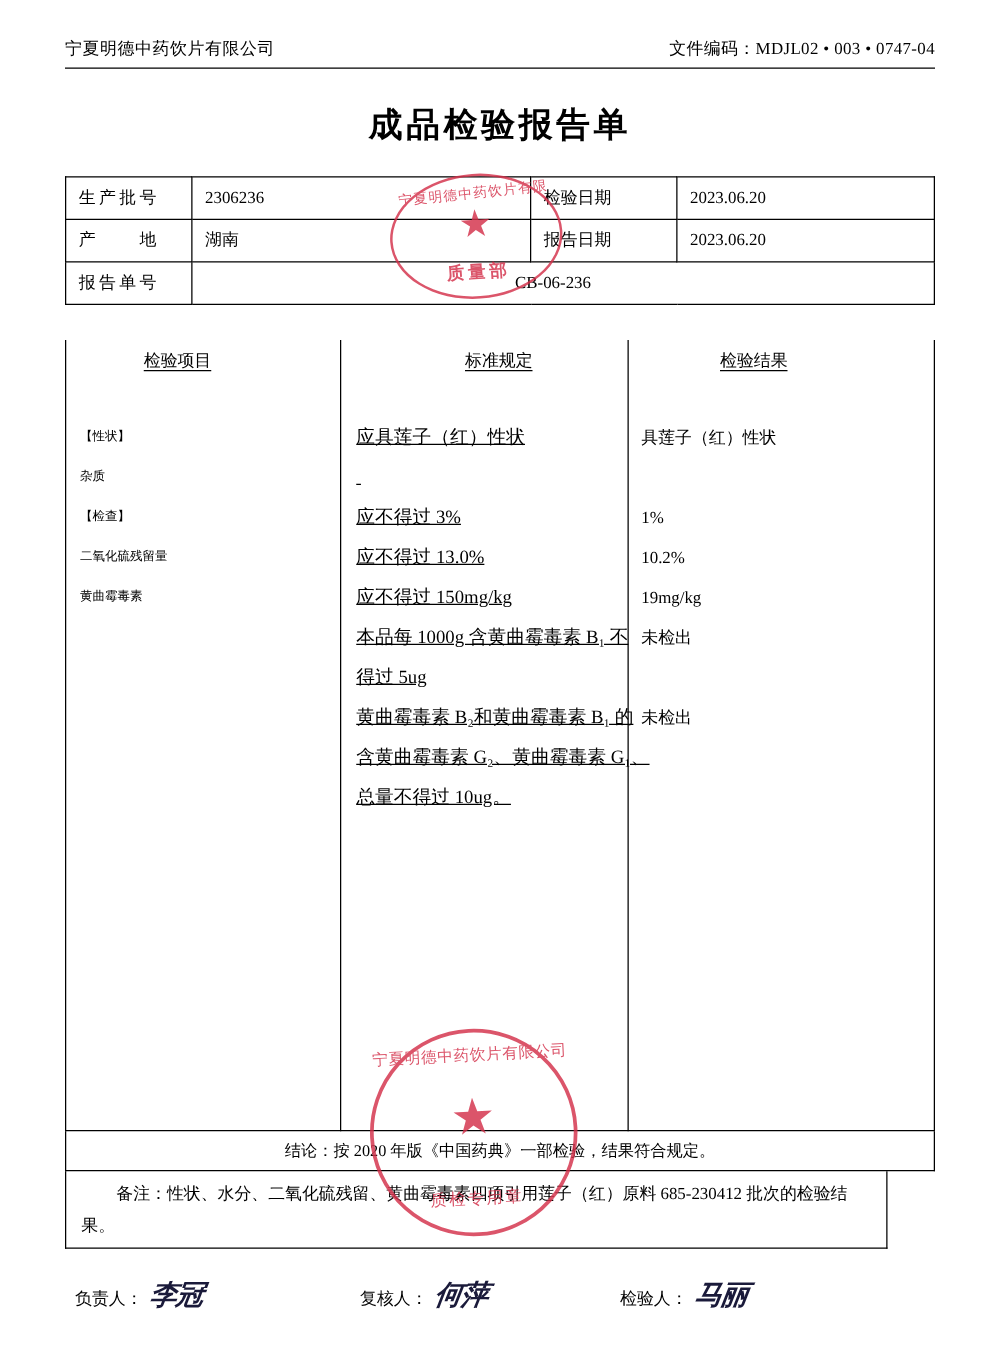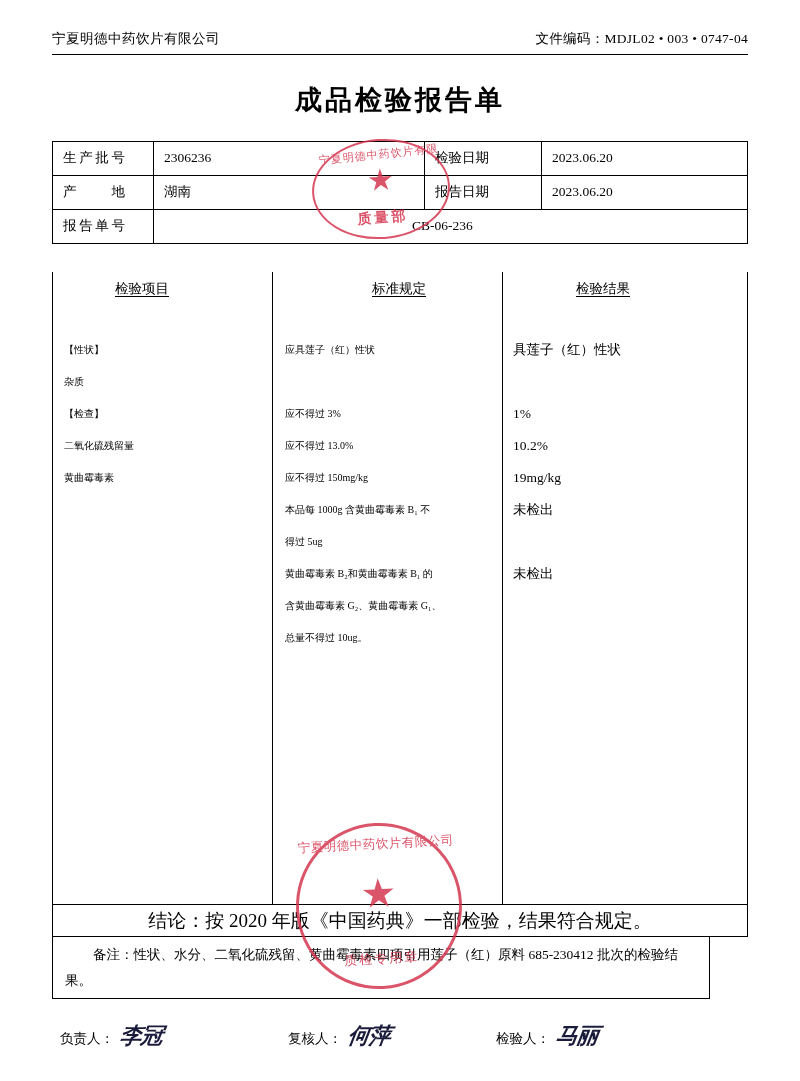--- a/index.html
+++ b/index.html
@@ -134,21 +134,22 @@
     left: 11px;
     top: 62px;
     width: 200px;
     font-size: 10px;
   }
   .col2-body {
     position: absolute;
     left: 232px;
     top: 62px;
     width: 210px;
-    font-size: 10px;
+    font-size: 15px;
+    text-decoration: underline;
   }
   .col3-body {
     position: absolute;
     left: 460px;
     top: 62px;
     width: 225px;
     font-size: 13.5px;
   }
   .row-line {
     height: 32px;
@@ -161,21 +162,21 @@
     position: absolute;
     left: 52px;
     top: 905px;
     width: 696px;
     box-sizing: border-box;
     border: 1px solid #000;
     border-top: none;
     height: 32px;
     line-height: 32px;
     text-align: center;
-    font-size: 19px;
+    font-size: 13px;
   }
   .remark {
     position: absolute;
     left: 52px;
     top: 937px;
     width: 658px;
     box-sizing: border-box;
     border: 1px solid #000;
     border-top: none;
     height: 62px;

